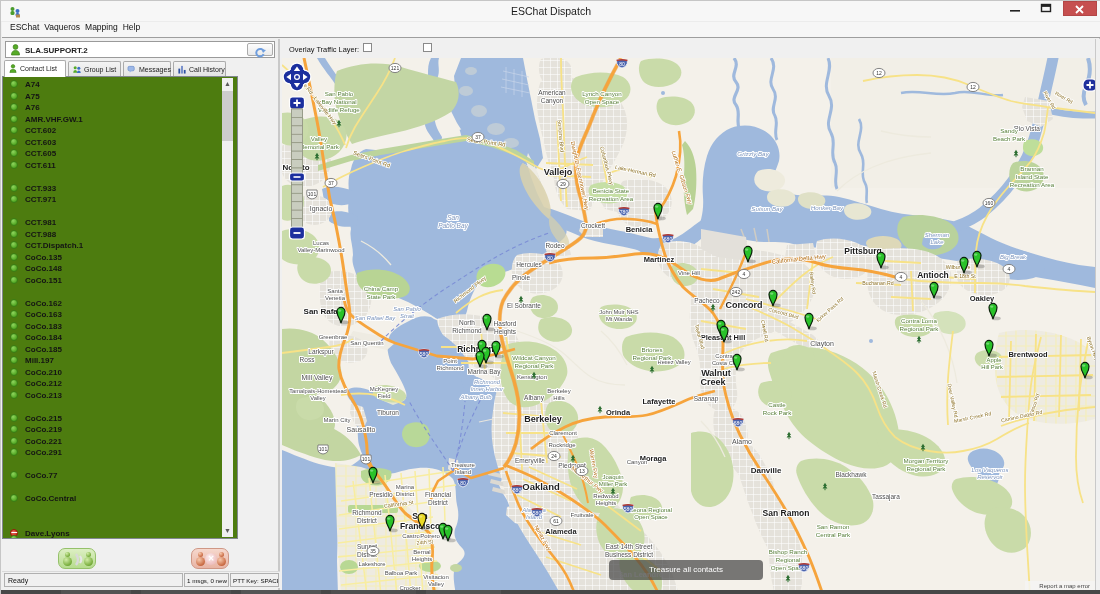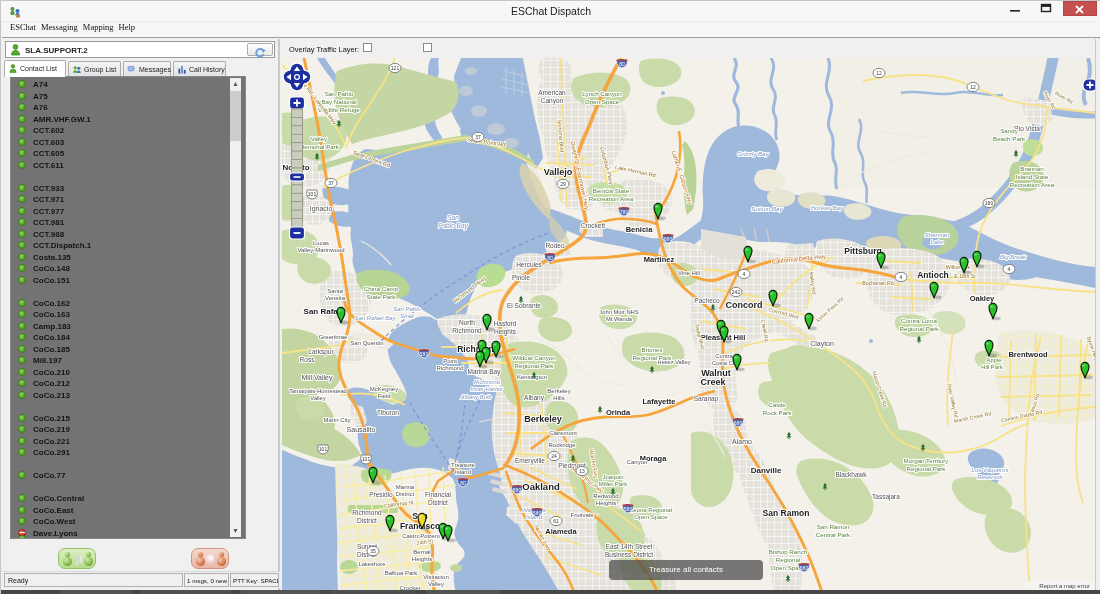--- a/index.html
+++ b/index.html
@@ -7,35 +7,35 @@
 #win { position:absolute; left:0; top:0; width:1100px; height:594px; background:#f0f0f0; border:1px solid #c6c6c6; }
 
 #titlebar { position:absolute; left:0; top:0; width:1100px; height:21px; background:#f7f7f7; border-bottom:1px solid #ececec; }
 #titlebar .title { position:absolute; left:0; right:0; top:4px; text-align:center; font-size:10.5px; color:#1c1c1c; }
 #appicon { position:absolute; left:8px; top:5px; width:12px; height:12px; }
 #winbtns { position:absolute; right:4px; top:0; height:15px; }
 .wb { display:inline-block; width:26px; height:15px; vertical-align:top; position:relative; }
 #wb-close { width:34px; background:#c64f4f; border:1px solid #b34646; }
 
 #menubar { position:absolute; left:1px; top:21px; width:1098px; height:16px; background:#f6f6f6; border-bottom:1px solid #9e9e9e; font-size:8.5px; color:#111; }
-#menubar span { display:inline-block; margin-top:0; margin-left:5px;font-family:Liberation Serif, serif; }
+#menubar span { display:inline-block; margin-top:0; margin-left:5px; }
 #menubar span:first-child{ margin-left:8px; }
 
 #leftpanel { position:absolute; left:1px; top:38px; width:278px; height:551px; background:#f0f0f0; border-right:2px solid #c9c9c9; }
 #combo { position:absolute; left:3px; top:2px; width:270px; height:17px; background:#fff; border:1px solid #9a9a9a; }
 #combo .cicon { position:absolute; left:4px; top:2px; }
 #combo .ctext { position:absolute; left:19px; top:4px; font-size:8px; font-weight:bold; color:#222; }
 #refreshbtn { position:absolute; right:1px; top:1px; width:26px; height:13px; background:linear-gradient(#fdfdfd,#eaeaea); border:1px solid #ababab; border-radius:2px; }
 
 #tabs { position:absolute; left:2px; top:21px; width:274px; height:16px; font-size:7px; color:#222; }
 .tab { position:absolute; top:1px; height:15px; background:linear-gradient(#f4f4f4,#e3e3e3); border:1px solid #ababab; border-bottom:none; border-radius:2px 2px 0 0; padding:4px 2px 0 15px; white-space:nowrap; }
 .tab.active { top:0; height:17px; background:#fff; font-weight:normal; z-index:3; }
 .tabicon { position:absolute; left:3px; top:3px; width:10px; height:9px; }
 
-#list { position:absolute; left:8px; top:37px; width:236px; height:463px; background:#737373; border:1px solid #828790; overflow:hidden; }
+#list { position:absolute; left:0px; top:37px; width:236px; height:463px; background:#4d7c0f; border:1px solid #828790; overflow:hidden; }
 .row { position:absolute; left:0; width:100%; height:12px; }
 .dot { position:absolute; display:block; left:7px; top:1px; width:8px; height:8px; border-radius:50%; background:radial-gradient(circle at 35% 30%, #8fd45e, #56ab27 65%, #3c8c17); border:1px solid #3a7d15; }
 .dot.red { background:radial-gradient(circle at 35% 30%, #e66a5d, #cf3a28 65%, #a91f10); border:1px solid #9c1a0c; }
 .dot.red::after { content:""; position:absolute; left:50%; top:50%; transform:translate(-50%,-50%); width:5.5px; height:1.8px; background:#fff; border-radius:1px; }
 .rtext { position:absolute; left:22px; top:1px; font-size:8px; font-weight:bold; color:#141414; }
 
 #sbar { position:absolute; right:4px; top:1px; width:11px; height:459px; background:#f0f0f0; }
 .sarrow { position:absolute; left:0; width:11px; height:12px; background:#f0f0f0; color:#5a5a5a; font-size:7px; text-align:center; line-height:12px; }
 #sthumb { position:absolute; left:0; top:13px; width:11px; height:50px; background:#cdcdcd; }
 
@@ -84,21 +84,21 @@
           </svg></div>
       <div class="wb"><svg width="26" height="15">
             <rect x="8.5" y="3.5" width="9" height="7" fill="none" stroke="#222" stroke-width="1.4"></rect>
             <rect x="8.5" y="3.5" width="9" height="2.4" fill="#222"></rect>
           </svg></div>
       <div class="wb" id="wb-close"><svg width="32" height="13">
             <path d="M12 3 L19 10 M19 3 L12 10" stroke="#fff" stroke-width="1.8"></path>
           </svg></div>
     </div>
   </div>
-  <div id="menubar"><span>ESChat</span><span>Messaging</span><span>Mapping</span><span>Help</span></div>
+  <div id="menubar"><span>ESChat</span><span>Vaqueros</span><span>Mapping</span><span>Help</span></div>
 
   <div id="leftpanel">
     <div id="combo">
       <svg class="cicon" width="11" height="12" viewBox="0 0 11 12">
           <circle cx="5.5" cy="3" r="2.4" fill="#56ab27" stroke="#3a7d15" stroke-width="0.7"></circle>
           <path d="M1.5 11 Q1.5 6.5 5.5 6.5 Q9.5 6.5 9.5 11 Z" fill="#56ab27" stroke="#3a7d15" stroke-width="0.7"></path>
         </svg>
       <span class="ctext">SLA.SUPPORT.2</span>
       <div id="refreshbtn"><svg width="24" height="11" viewBox="0 0 24 11">
             <g transform="translate(12,5.5)">
@@ -170,59 +170,55 @@
           <span class="rtext">CCT.611</span>
         </div>
         <div class="row" style="top:105.5px">
           <span class="dot"></span>
           <span class="rtext">CCT.933</span>
         </div>
         <div class="row" style="top:117.0px">
           <span class="dot"></span>
           <span class="rtext">CCT.971</span>
         </div>
-        <div class="row" style="top:128.5px">
-          <span class="dot"></span>
-          <span class="rtext">CCT.977</span>
-        </div>
         <div class="row" style="top:140.0px">
           <span class="dot"></span>
           <span class="rtext">CCT.981</span>
         </div>
         <div class="row" style="top:151.5px">
           <span class="dot"></span>
           <span class="rtext">CCT.988</span>
         </div>
         <div class="row" style="top:163.0px">
           <span class="dot"></span>
           <span class="rtext">CCT.Dispatch.1</span>
         </div>
         <div class="row" style="top:174.5px">
           <span class="dot"></span>
-          <span class="rtext">Costa.135</span>
+          <span class="rtext">CoCo.135</span>
         </div>
         <div class="row" style="top:186.0px">
           <span class="dot"></span>
           <span class="rtext">CoCo.148</span>
         </div>
         <div class="row" style="top:197.5px">
           <span class="dot"></span>
           <span class="rtext">CoCo.151</span>
         </div>
         <div class="row" style="top:220.5px">
           <span class="dot"></span>
           <span class="rtext">CoCo.162</span>
         </div>
         <div class="row" style="top:232.0px">
           <span class="dot"></span>
           <span class="rtext">CoCo.163</span>
         </div>
         <div class="row" style="top:243.5px">
           <span class="dot"></span>
-          <span class="rtext">Camp.183</span>
+          <span class="rtext">CoCo.183</span>
         </div>
         <div class="row" style="top:255.0px">
           <span class="dot"></span>
           <span class="rtext">CoCo.184</span>
         </div>
         <div class="row" style="top:266.5px">
           <span class="dot"></span>
           <span class="rtext">CoCo.185</span>
         </div>
         <div class="row" style="top:278.0px">
@@ -257,28 +253,20 @@
           <span class="dot"></span>
           <span class="rtext">CoCo.291</span>
         </div>
         <div class="row" style="top:393.0px">
           <span class="dot"></span>
           <span class="rtext">CoCo.77</span>
         </div>
         <div class="row" style="top:416.0px">
           <span class="dot"></span>
           <span class="rtext">CoCo.Central</span>
-        </div>
-        <div class="row" style="top:427.5px">
-          <span class="dot"></span>
-          <span class="rtext">CoCo.East</span>
-        </div>
-        <div class="row" style="top:439.0px">
-          <span class="dot"></span>
-          <span class="rtext">CoCo.West</span>
         </div>
         <div class="row" style="top:450.5px">
           <span class="dot red"></span>
           <span class="rtext">Dave.Lyons</span>
         </div>
         <div class="row" style="top:457px">
           <span class="dot"></span>
         </div>
         <div id="sbar">
           <div class="sarrow" style="top:0">▲</div>

